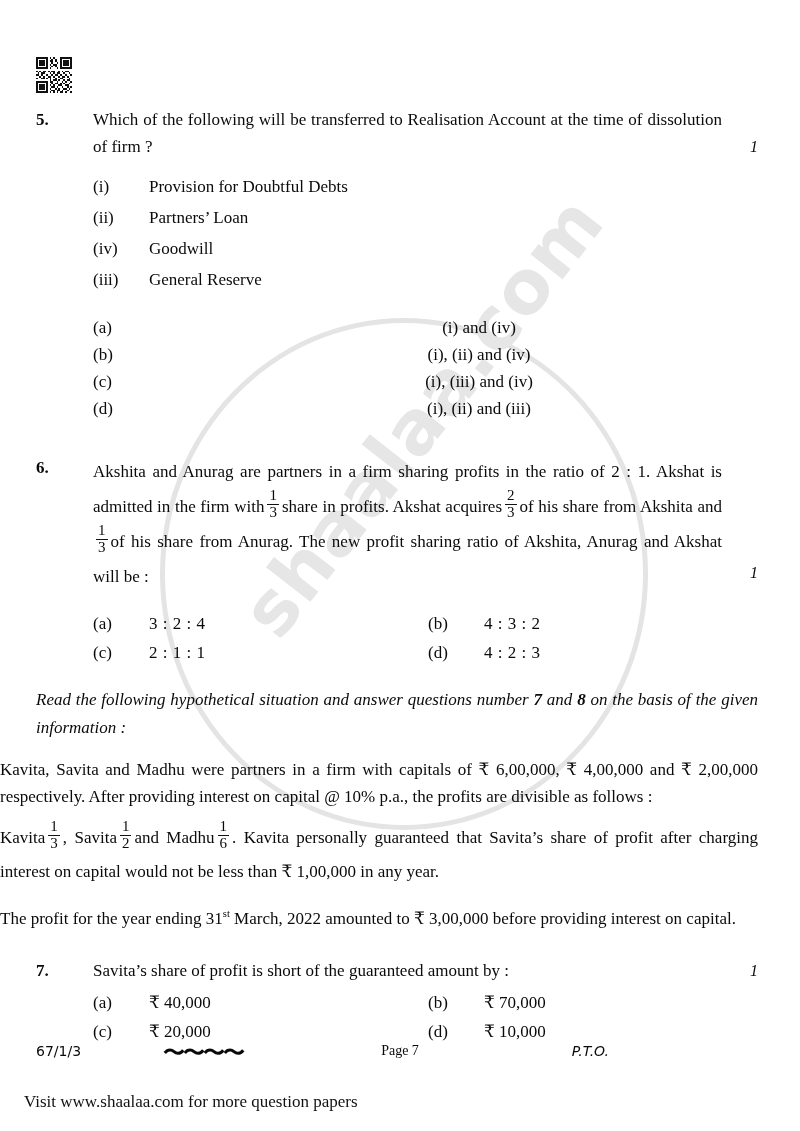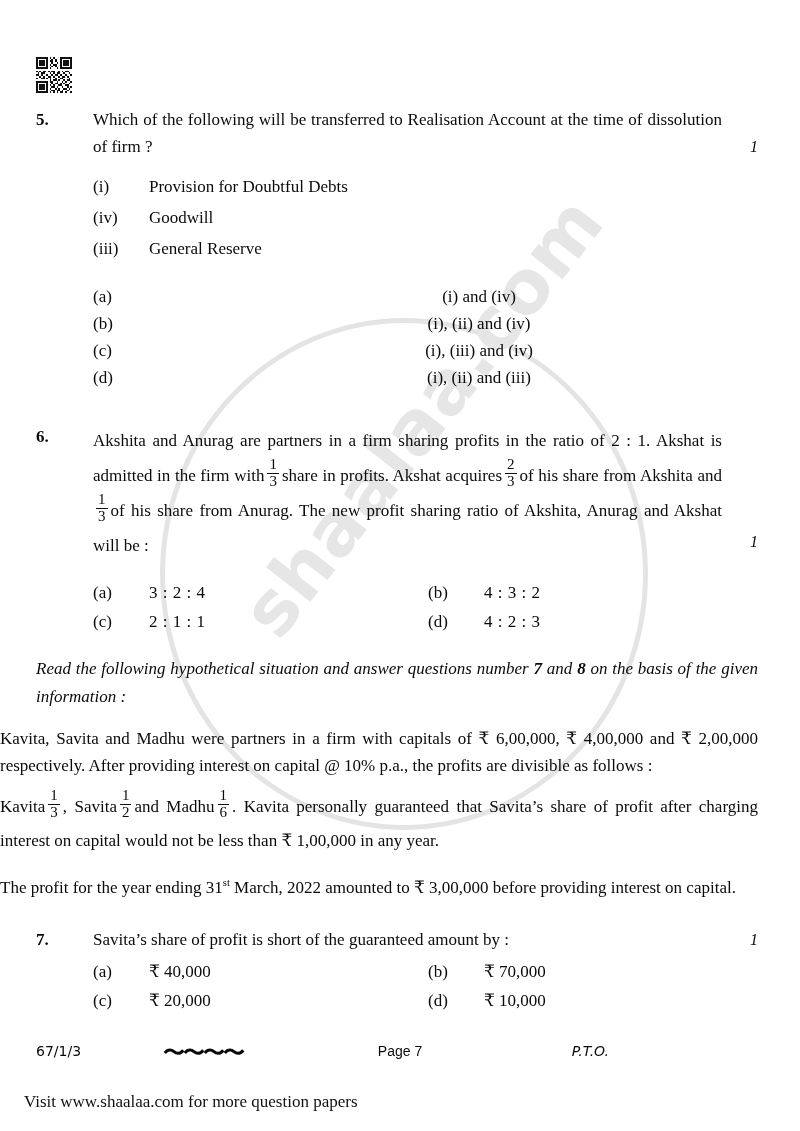--- a/index.html
+++ b/index.html
@@ -212,21 +212,21 @@
   #footer .fwave {
     position: absolute; left: 163px; top: -5px;
     font-family: "DejaVu Sans", sans-serif;
     font-size: 22px;
     font-weight: bold;
     letter-spacing: -2px;
   }
   #footer .fpage {
     position: absolute; left: 0; top: 0; width: 800px;
     text-align: center;
-    font-family: Liberation Sans, sans-serif;
+    font-family: Liberation Serif, serif;
     font-size: 14px;
   }
   #footer .fpto {
     position: absolute; right: 36px; top: 0;
     font-family: "DejaVu Sans", sans-serif;
     font-size: 14px;
     font-style: italic;
   }
   #promo {
     position: absolute;
@@ -365,20 +365,24 @@
       <div class="qbody justify">Which of the following will be transferred to Realisation Account at the time of dissolution of firm ?</div>
       <span class="marks" style="top:27px">1</span>
     </div>
 
     <div style="height:11px"></div>
     <div class="subitem">
       <span class="rn">(i)</span>
       <span class="txt">Provision for Doubtful Debts</span>
     </div>
     <div class="subitem">
+      <span class="rn">(ii)</span>
+      <span class="txt">Partners’ Loan</span>
+    </div>
+    <div class="subitem">
       <span class="rn">(iv)</span>
       <span class="txt">Goodwill</span>
     </div>
     <div class="subitem">
       <span class="rn">(iii)</span>
       <span class="txt">General Reserve</span>
     </div>
 
     <div style="height:19px"></div>
     <div class="optrow">

